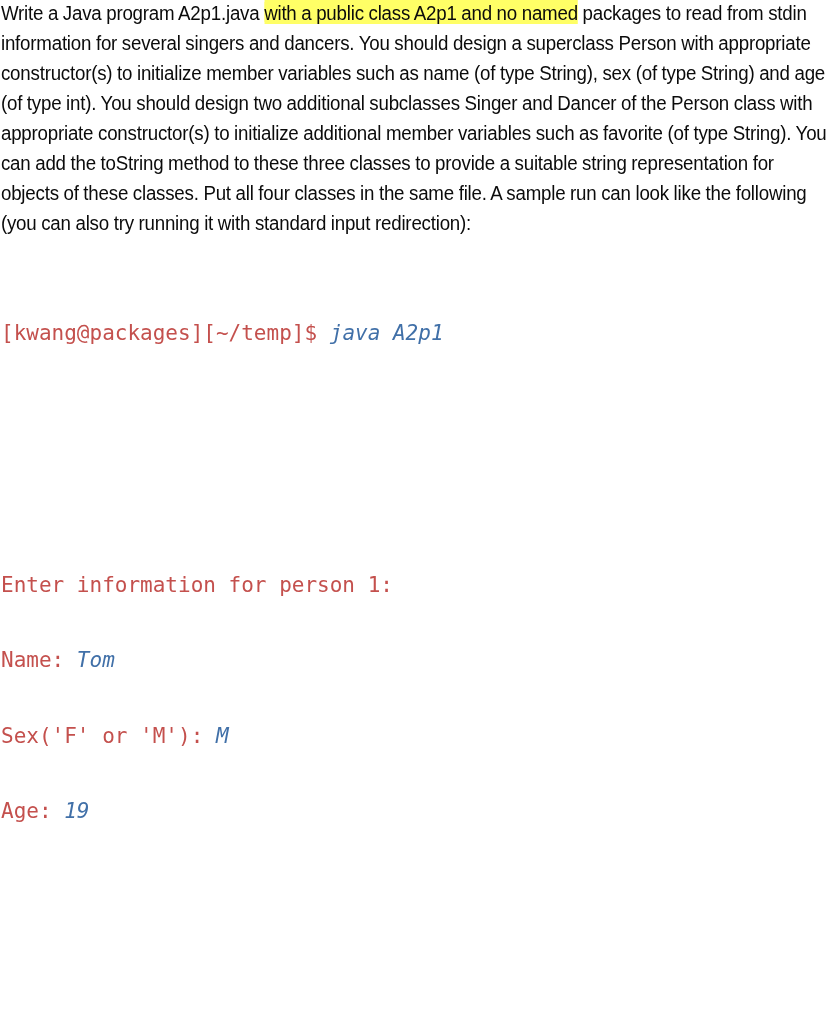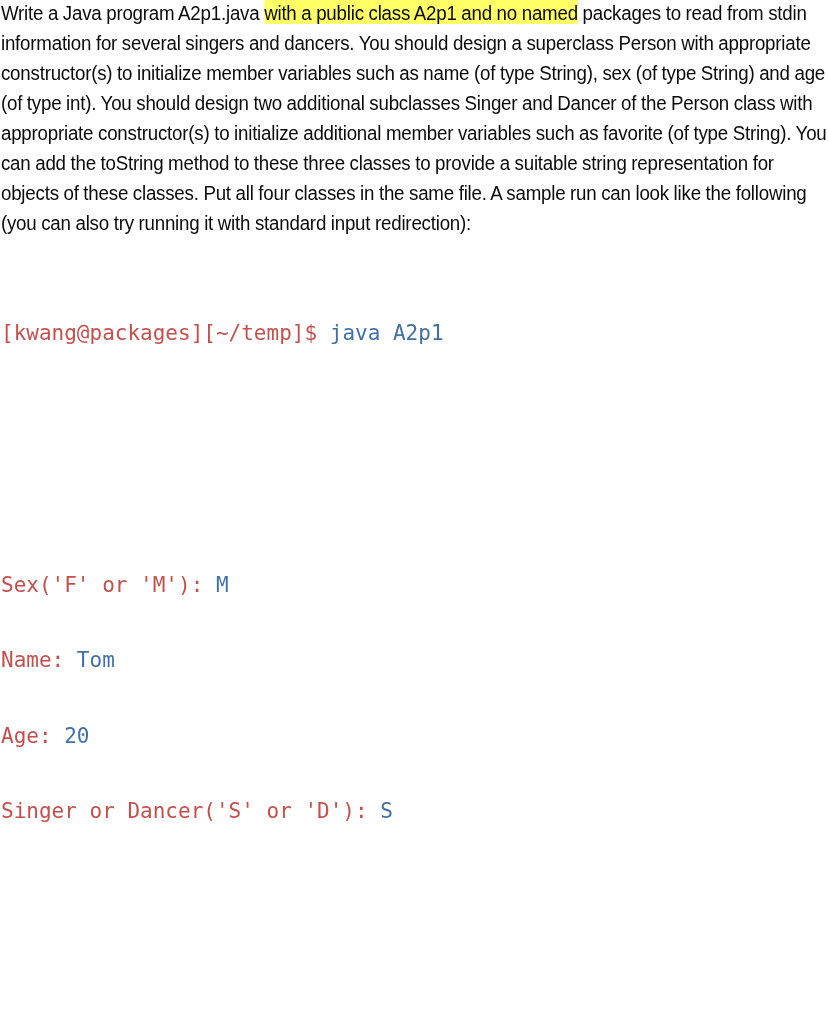--- a/index.html
+++ b/index.html
@@ -49,45 +49,45 @@
   
   .console {
     font-family: "DejaVu Sans Mono", "Liberation Mono", monospace;
     font-size: 21px;
     line-height: 25.2px;
     color: #c4504d;
     white-space: pre;
     padding-left: 1px;
     margin-top: 5px;
   }
-  .console .blue { color: #4170a8; }
+  .console .blue { color: #4170a8; font-style: italic; }
   .console .red  { color: #c4504d; }
   .console .blank { display: block; height: 25.2px; }
 
   .console-line { display: block; }
 </style>
 </head>
 <body>
 
 <div id="page">
 
   <p class="prose"><span>Write a Java program A2p1.java </span><span class="hl">with a public class A2p1 and no named</span><span> packages to read from stdin information for several singers and dancers. You should design a superclass Person with appropriate constructor(s) to initialize member variables such as name (of type String), sex (of type String) and age (of type int). You should design two additional subclasses Singer and Dancer of the Person class with appropriate constructor(s) to initialize additional member variables such as favorite (of type String). You can add the toString method to these three classes to provide a suitable string representation for objects of these classes. Put all four classes in the same file. A sample run can look like the following (you can also try running it with standard input redirection):</span></p>
 
   <div class="console">
 
     <span class="console-line"><span class="red">[kwang@packages][~/temp]$ </span><span class="blue">java A2p1</span></span>
 
 
     <span class="blank"></span>
 
     
+    <span class="console-line red">Enter information for person 1:</span>
+    <span class="console-line"><span class="red">Name: </span><span class="blue">Tom</span></span>
     <span class="console-line"><span class="red">Sex('F' or 'M'): </span><span class="blue">M</span></span>
-    <span class="console-line"><span class="red">Name: </span><span class="blue">Tom</span></span>
-    <span class="console-line"><span class="red">Age: </span><span class="blue">20</span></span>
-    <span class="console-line"><span class="red">Singer or Dancer('S' or 'D'): </span><span class="blue">S</span></span>
+    <span class="console-line"><span class="red">Age: </span><span class="blue">19</span></span>
     
 
     
 
     
     
     
     
     
     

